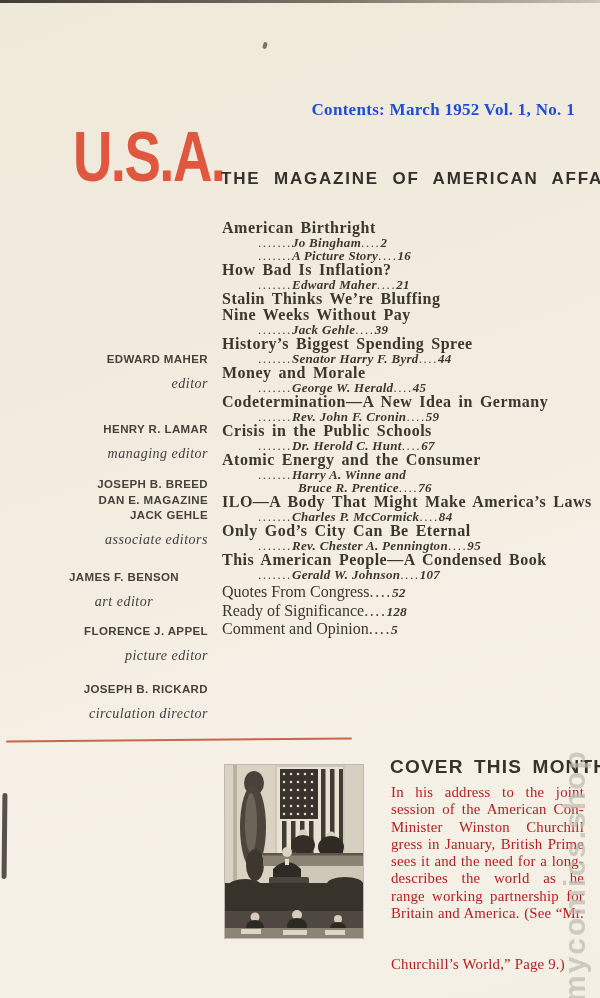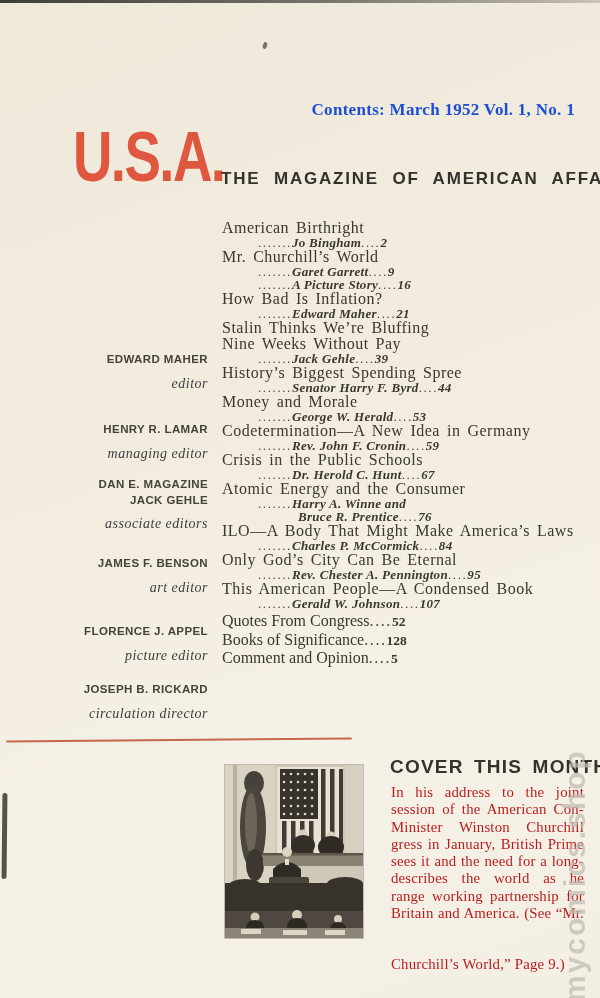--- a/index.html
+++ b/index.html
@@ -16,35 +16,35 @@
     letter-spacing:.3px;color:#1d4ed8;white-space:nowrap;margin-top:47px;}
   .logo{position:absolute;left:73px;top:122px;font-family:"Liberation Sans",sans-serif;
     font-weight:800;font-size:70px;line-height:70px;color:#e0573f;letter-spacing:-2px;
     transform:scaleX(.78);transform-origin:left top;white-space:nowrap;}
   .tagline{position:absolute;left:221px;top:169px;font-family:"Liberation Sans",sans-serif;
     font-weight:700;font-size:17px;letter-spacing:1.8px;word-spacing:7px;color:#33312b;white-space:nowrap;}
 
   
   .toc{position:absolute;left:222px;top:220px;width:370px;}
   .toc-title{font-size:16px;line-height:15.6px;letter-spacing:.5px;word-spacing:2.5px;
-    white-space:nowrap;color:#3a372d;}
+    white-space:nowrap;color:#3a372d;font-weight:bold;}
   .toc-byline{font-size:13px;line-height:13.4px;font-style:italic;font-weight:700;
     padding-left:36px;letter-spacing:.3px;white-space:nowrap;color:#3a372d;}
   .toc-byline.author2{padding-left:76px;}
   .lead-dots,.mid-dots{font-style:normal;font-weight:400;letter-spacing:1.6px;color:#4a473c;}
   .toc-entry.inline{font-size:16px;line-height:15px;margin-top:2.6px;white-space:nowrap;}
-  .toc-entry.inline .pg{font-weight:700;font-size:13.5px;}
+  .toc-entry.inline .pg{font-style:italic;font-weight:700;font-size:13.5px;}
 
   
   .masthead{position:absolute;left:40px;top:352px;width:168px;height:380px;}
   .mast-group{position:absolute;right:0;width:100%;text-align:right;}
   .mast-group:nth-child(1){top:0;}
   .mast-group:nth-child(2){top:70px;}
   .mast-group:nth-child(3){top:125px;}
-  .mast-group:nth-child(4){top:204px;}
+  .mast-group:nth-child(4){top:218px;text-align:center;}
   .mast-group:nth-child(5){top:272px;}
   .mast-group:nth-child(6){top:330px;}
   .staff-name{font-family:"Liberation Sans",sans-serif;font-weight:700;font-size:11.5px;
     line-height:15.5px;letter-spacing:.4px;color:#45423a;}
   .staff-role{font-style:italic;font-size:14px;line-height:16px;letter-spacing:.5px;
     color:#404040;margin-top:8px;}
 
   .divider{position:absolute;left:6px;top:739px;width:346px;height:2px;background:#c05a36;
     transform:rotate(-0.5deg);border-radius:2px;opacity:.9;}
   .binding-mark{position:absolute;left:2px;top:793px;width:5px;height:86px;background:#56524a;
@@ -73,44 +73,40 @@
 
 <div class="logo">U.S.A.</div>
 <div class="tagline">THE MAGAZINE OF AMERICAN AFFAIRS</div>
 
 <div class="toc">
     <div class="toc-entry">
       <div class="toc-title">American Birthright</div>
       <div class="toc-byline"><span class="lead-dots">.......</span><span class="au">Jo Bingham</span><span class="mid-dots">....</span><span class="pg">2</span></div>
     </div>
     <div class="toc-entry">
-      <div class="toc-title">Mr. Churchill’s World</div>
-      <div class="toc-byline"><span class="lead-dots">.......</span><span class="au">Garet Garrett</span><span class="mid-dots">....</span><span class="pg">9</span></div>
-    </div>
-    <div class="toc-entry">
       <div class="toc-byline"><span class="lead-dots">.......</span><span class="au">A Picture Story</span><span class="mid-dots">....</span><span class="pg">16</span></div>
     </div>
     <div class="toc-entry">
       <div class="toc-title">How Bad Is Inflation?</div>
       <div class="toc-byline"><span class="lead-dots">.......</span><span class="au">Edward Maher</span><span class="mid-dots">....</span><span class="pg">21</span></div>
     </div>
     <div class="toc-entry">
       <div class="toc-title">Stalin Thinks We’re Bluffing</div>
     </div>
     <div class="toc-entry">
       <div class="toc-title">Nine Weeks Without Pay</div>
       <div class="toc-byline"><span class="lead-dots">.......</span><span class="au">Jack Gehle</span><span class="mid-dots">....</span><span class="pg">39</span></div>
     </div>
     <div class="toc-entry">
       <div class="toc-title">History’s Biggest Spending Spree</div>
       <div class="toc-byline"><span class="lead-dots">.......</span><span class="au">Senator Harry F. Byrd</span><span class="mid-dots">....</span><span class="pg">44</span></div>
     </div>
     <div class="toc-entry">
       <div class="toc-title">Money and Morale</div>
-      <div class="toc-byline"><span class="lead-dots">.......</span><span class="au">George W. Herald</span><span class="mid-dots">....</span><span class="pg">53</span></div>
+      <div class="toc-byline"><span class="lead-dots">.......</span><span class="au">George W. Herald</span><span class="mid-dots">....</span><span class="pg">45</span></div>
     </div>
     <div class="toc-entry">
       <div class="toc-title">Codetermination—A New Idea in Germany</div>
       <div class="toc-byline"><span class="lead-dots">.......</span><span class="au">Rev. John F. Cronin</span><span class="mid-dots">....</span><span class="pg">59</span></div>
     </div>
     <div class="toc-entry">
       <div class="toc-title">Crisis in the Public Schools</div>
       <div class="toc-byline"><span class="lead-dots">.......</span><span class="au">Dr. Herold C. Hunt</span><span class="mid-dots">....</span><span class="pg">67</span></div>
     </div>
     <div class="toc-entry">
@@ -124,34 +120,35 @@
     </div>
     <div class="toc-entry">
       <div class="toc-title">Only God’s City Can Be Eternal</div>
       <div class="toc-byline"><span class="lead-dots">.......</span><span class="au">Rev. Chester A. Pennington</span><span class="mid-dots">....</span><span class="pg">95</span></div>
     </div>
     <div class="toc-entry">
       <div class="toc-title">This American People—A Condensed Book</div>
       <div class="toc-byline"><span class="lead-dots">.......</span><span class="au">Gerald W. Johnson</span><span class="mid-dots">....</span><span class="pg">107</span></div>
     </div>
     <div class="toc-entry inline"><span class="t">Quotes From Congress</span><span class="mid-dots">....</span><span class="pg">52</span></div>
-    <div class="toc-entry inline"><span class="t">Books of Significance</span><span class="mid-dots">....</span><span class="pg">128</span></div>
+    <div class="toc-entry inline"><span class="t">Ready of Significance</span><span class="mid-dots">....</span><span class="pg">128</span></div>
     <div class="toc-entry inline"><span class="t">Comment and Opinion</span><span class="mid-dots">....</span><span class="pg">5</span></div>
   </div>
 
 <div class="masthead">
     <div class="mast-group">
       <div class="staff-name">EDWARD MAHER</div>
       <div class="staff-role">editor</div>
     </div>
     <div class="mast-group">
       <div class="staff-name">HENRY R. LAMAR</div>
       <div class="staff-role">managing editor</div>
     </div>
     <div class="mast-group">
+      <div class="staff-name">JOSEPH B. BREED</div>
       <div class="staff-name">DAN E. MAGAZINE</div>
       <div class="staff-name">JACK GEHLE</div>
       <div class="staff-role">associate editors</div>
     </div>
     <div class="mast-group">
       <div class="staff-name">JAMES F. BENSON</div>
       <div class="staff-role">art editor</div>
     </div>
     <div class="mast-group">
       <div class="staff-name">FLORENCE J. APPEL</div>

